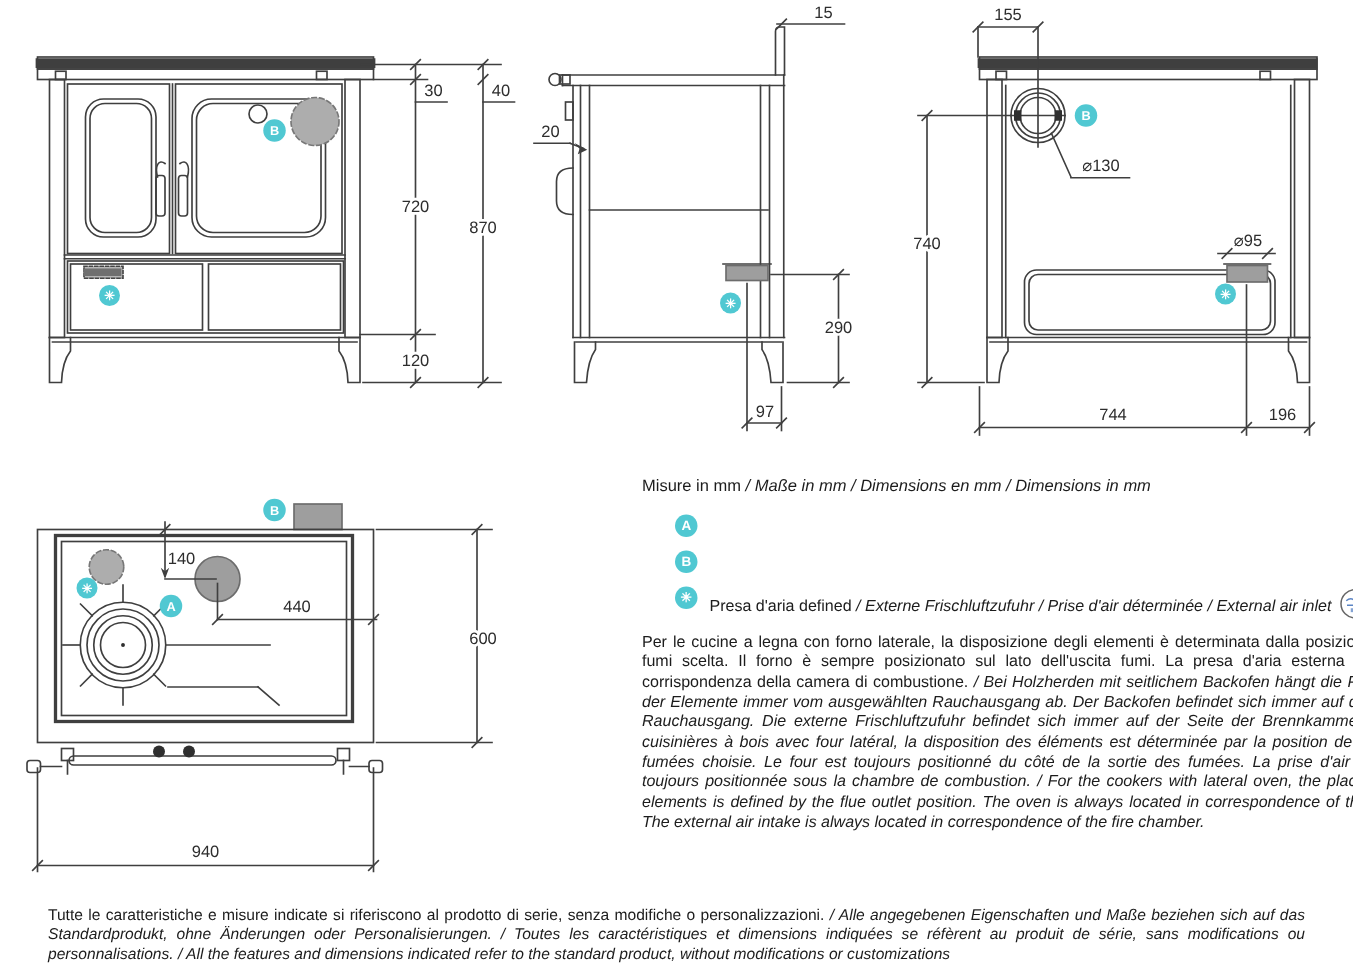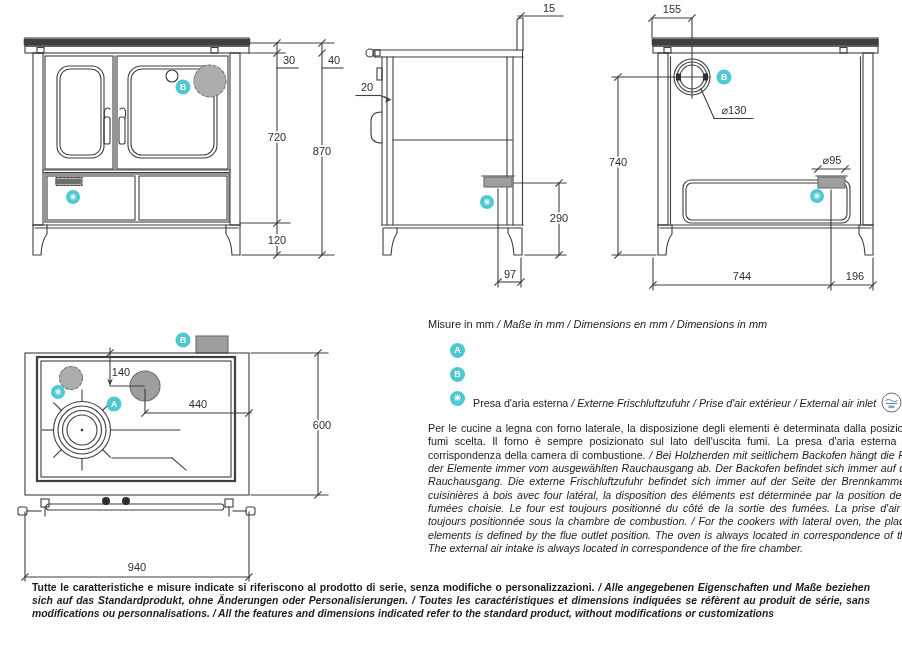--- a/index.html
+++ b/index.html
@@ -25,21 +25,21 @@
   .right-col{position:absolute;left:380px;top:318px;width:538px;font-size:10.7px;line-height:1.25;margin-left:48px;}
   .units{font-size:11px;margin-bottom:11px;}
   .it{font-style:italic;}
   .legend-item{display:flex;align-items:flex-start;gap:8px;margin-bottom:9px;}
   .badge{flex:0 0 auto;width:15px;height:15px;margin-left:22px;border-radius:50%;background:#50c8d2;
          color:#fff;font-size:9px;font-weight:bold;display:flex;align-items:center;justify-content:center;}
   .legend-text{padding-top:1px;}
   .air-logo{vertical-align:-6px;margin-left:5px;}
   .para{margin:0 0 8px 0;text-align:justify;}
   .para.first{margin-top:13px;}
-  .footer{position:absolute;left:32px;top:581px;width:838px;font-size:10.4px;line-height:1.27;text-align:justify;font-weight:bold;}
+  .footer{position:absolute;left:32px;top:604px;width:838px;font-size:10.4px;line-height:1.27;text-align:justify;}
 </style>
 </head>
 <body>
 
 <div class="page">
 
 <svg class="drawing lw" width="902" height="645" viewBox="0 0 902 645">
   <defs>
     <path id="tk" d="M-3.2,3.2 L3.2,-3.2"></path>
   </defs>
@@ -305,21 +305,21 @@
   </div>
 
   <div class="legend-item">
     <span class="badge">A</span>
   </div>
   <div class="legend-item">
     <span class="badge">B</span>
   </div>
   <div class="legend-item">
     <span class="badge">✳</span>
-    <span class="legend-text"><span>Presa d'aria esterna</span><span class="it"> / Externe Frischluftzufuhr / Prise d'air extérieur / External air inlet</span><svg class="air-logo" width="21" height="21" viewBox="0 0 21 21">
+    <span class="legend-text"><span>Presa d'aria defined</span><span class="it"> / Externe Frischluftzufuhr / Prise d'air déterminée / External air inlet</span><svg class="air-logo" width="21" height="21" viewBox="0 0 21 21">
             <circle cx="10.5" cy="10.5" r="9.5" fill="#fff" stroke="#666"></circle>
             <path d="M4.5,8.5 q3,-2.6 6,0 t6,0" stroke="#5b84c4" fill="none" stroke-width="1"></path>
             <line x1="5" y1="11.5" x2="16" y2="11.5" stroke="#5b84c4" stroke-width="1"></line>
             <rect x="7.5" y="13.5" width="6" height="2.6" fill="#5b84c4" opacity="0.75"></rect>
           </svg></span>
   </div>
 
   <p class="para">
     <span>Per le cucine a legna con forno laterale, la disposizione degli elementi è determinata dalla posizione dell'uscita fumi scelta. Il forno è sempre posizionato sul lato dell'uscita fumi. La presa d'aria esterna è sempre in corrispondenza della camera di combustione.</span><span class="it"> / Bei Holzherden mit seitlichem Backofen hängt die Positionierung der Elemente immer vom ausgewählten Rauchausgang ab. Der Backofen befindet sich immer auf der Seite vom Rauchausgang. Die externe Frischluftzufuhr befindet sich immer auf der Seite der Brennkammer. / Pour les cuisinières à bois avec four latéral, la disposition des éléments est déterminée par la position de la sortie des fumées choisie. Le four est toujours positionné du côté de la sortie des fumées. La prise d'air extérieur est toujours positionnée sous la chambre de combustion. / For the cookers with lateral oven, the placement of the elements is defined by the flue outlet position. The oven is always located in correspondence of the flue outlet. The external air intake is always located in correspondence of the fire chamber.</span>
   </p>

